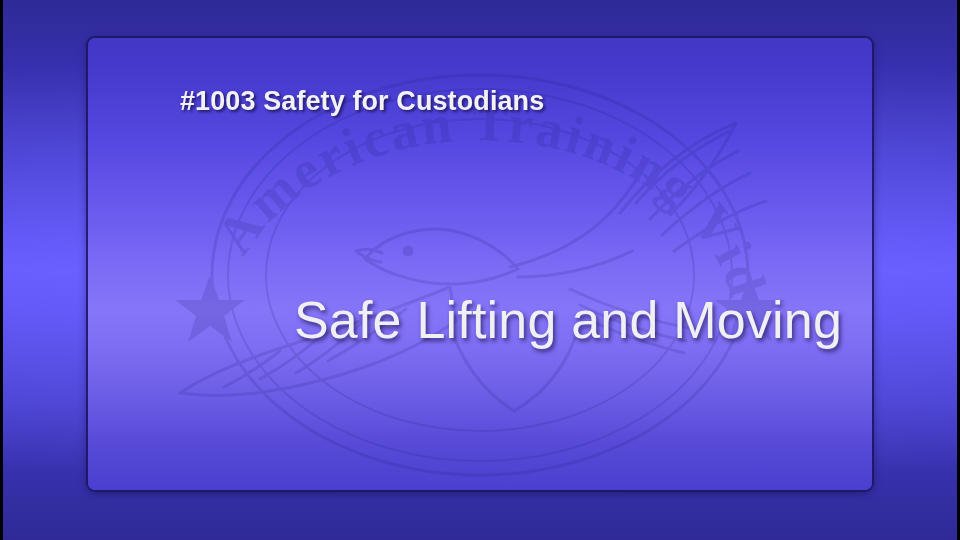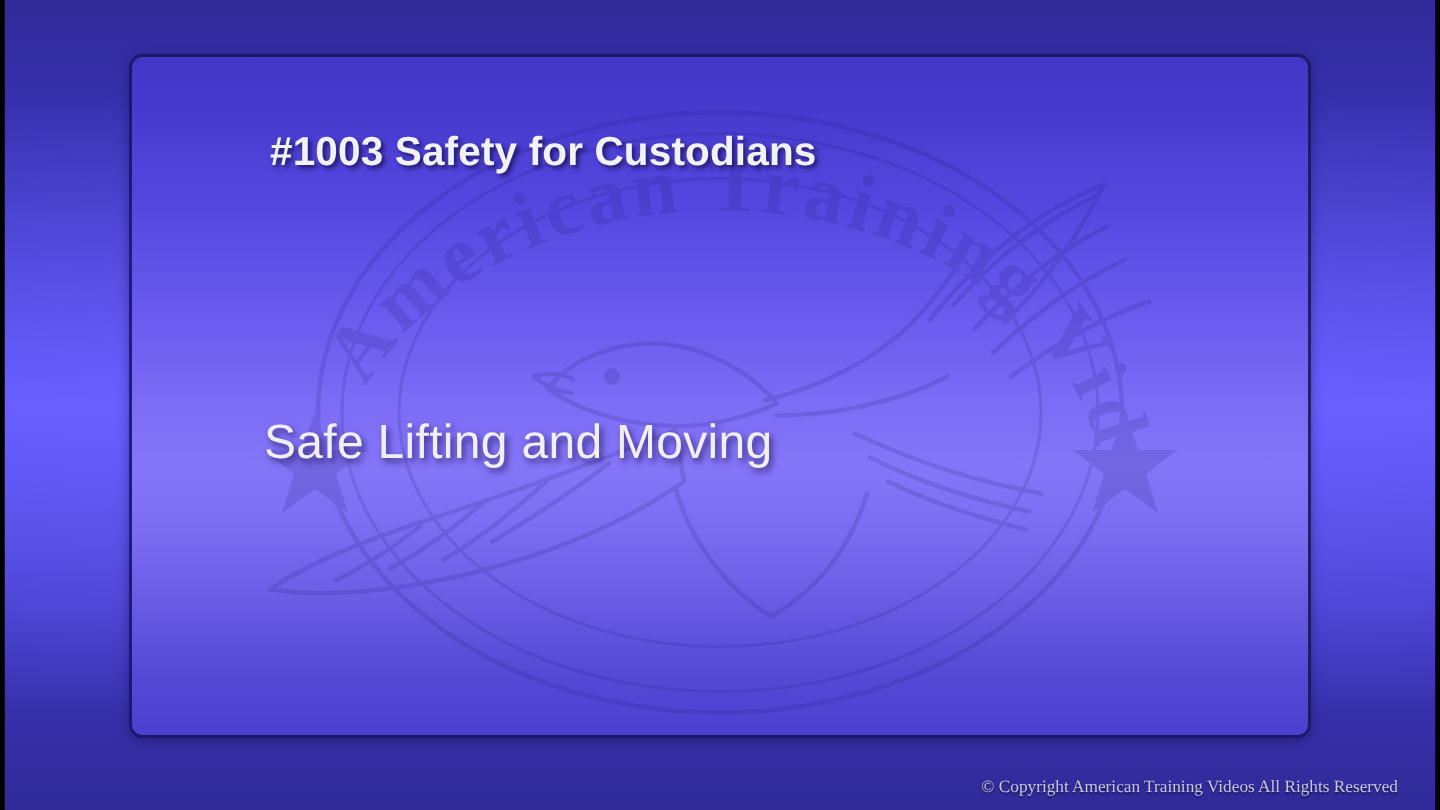--- a/index.html
+++ b/index.html
@@ -108,23 +108,24 @@
     color: #f2f2f4;
     letter-spacing: 0.1px;
     text-shadow: 2px 2px 3px rgba(20,14,70,0.75);
     white-space: nowrap;
   }
 
   
   .headline {
     position: absolute;
     left: 88px;
-    top: 238px;
+    top: 252px;
     width: 784px;
-    font-size: 32px;
+    text-align: center;
+    font-size: 52px;
     font-weight: 400;
     color: #f0eff3;
     letter-spacing: 0.2px;
     text-shadow: 2px 3px 4px rgba(30,20,80,0.7);
   }
 
   
   .copyright {
     position: absolute;
     right: 28px;
@@ -200,15 +201,14 @@
         </g>
       </svg>
     </div>
 
     <div class="slide-title">#1003 Safety for Custodians</div>
 
     <div class="headline">Safe Lifting and Moving</div>
 
   </div>
 
-  <div class="copyright">© Copyright American Training Videos All Rights Reserved</div>
 
 </div>
 
 </body></html>

